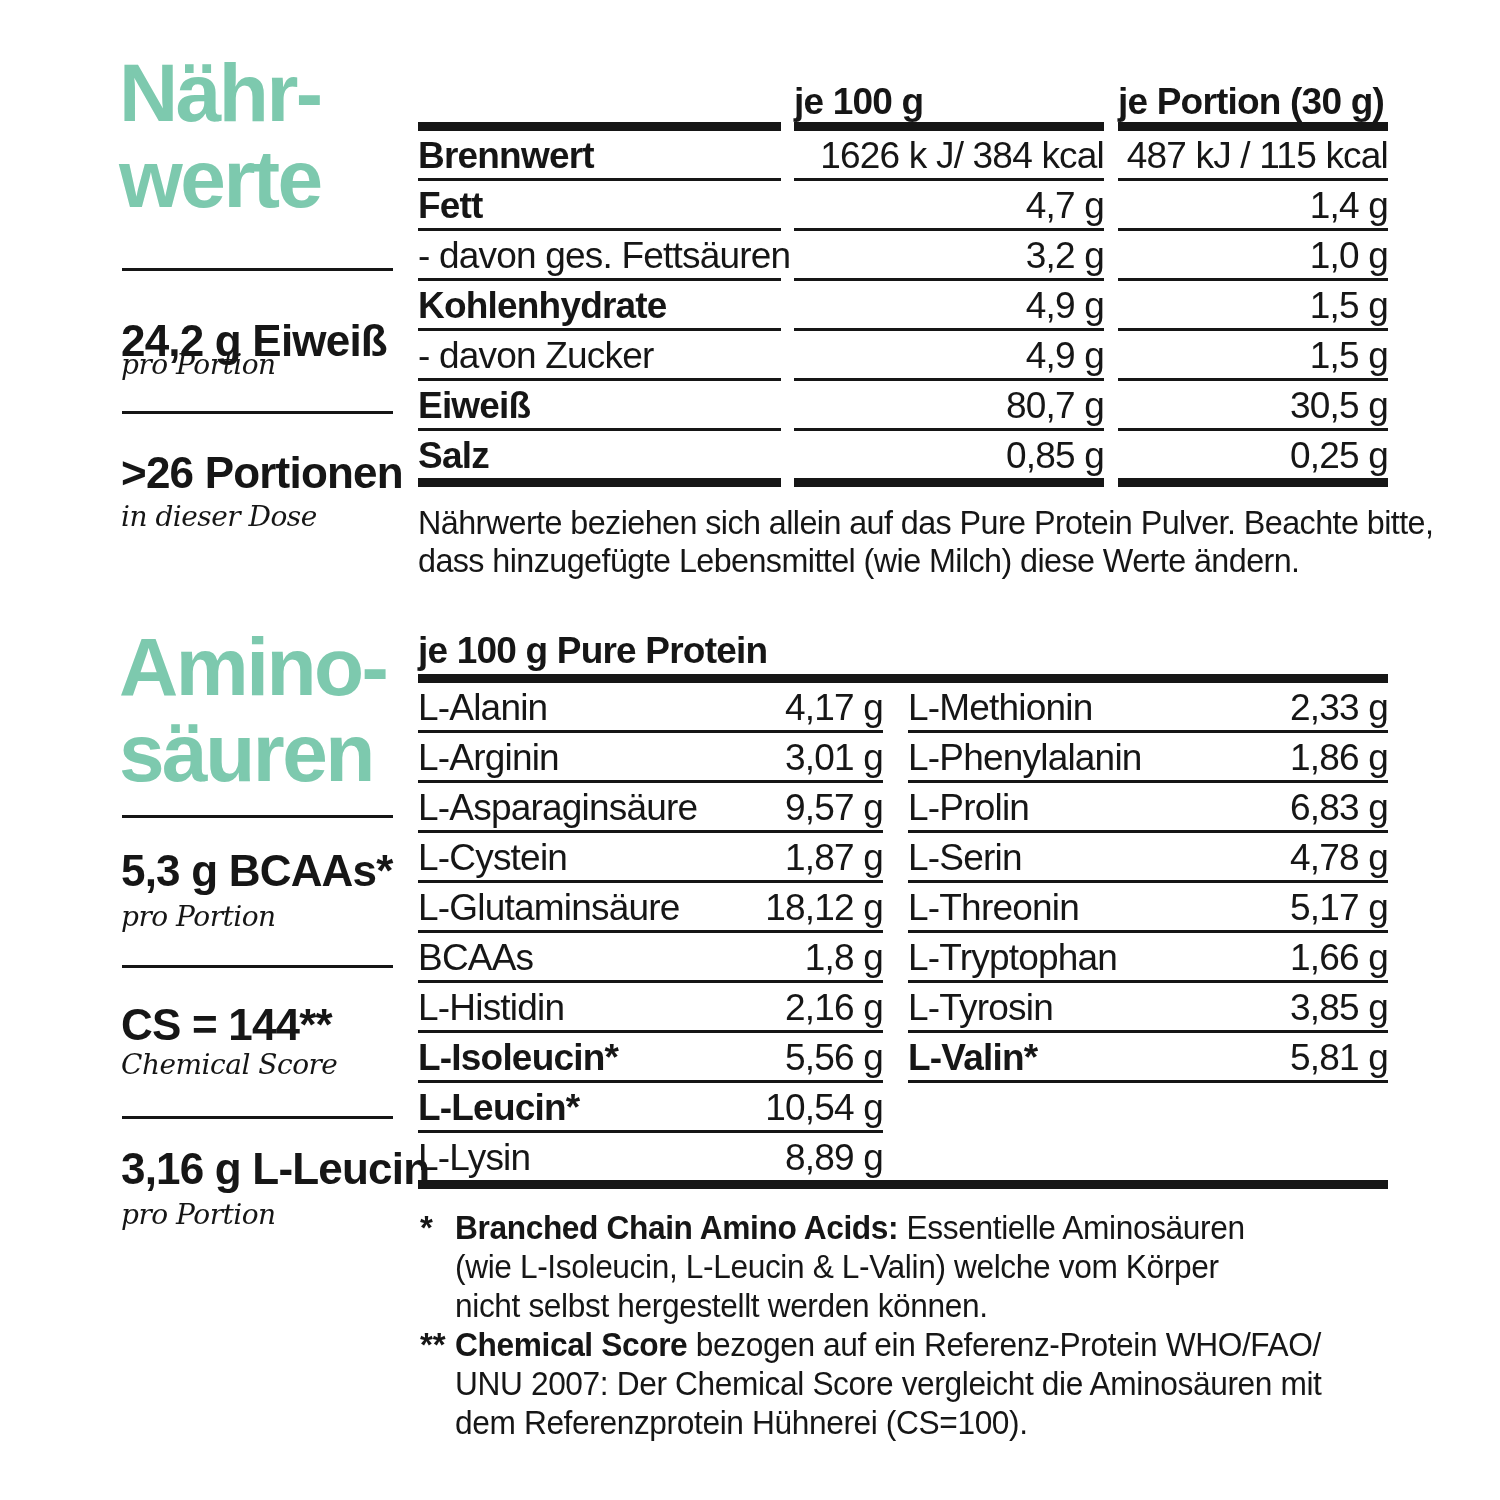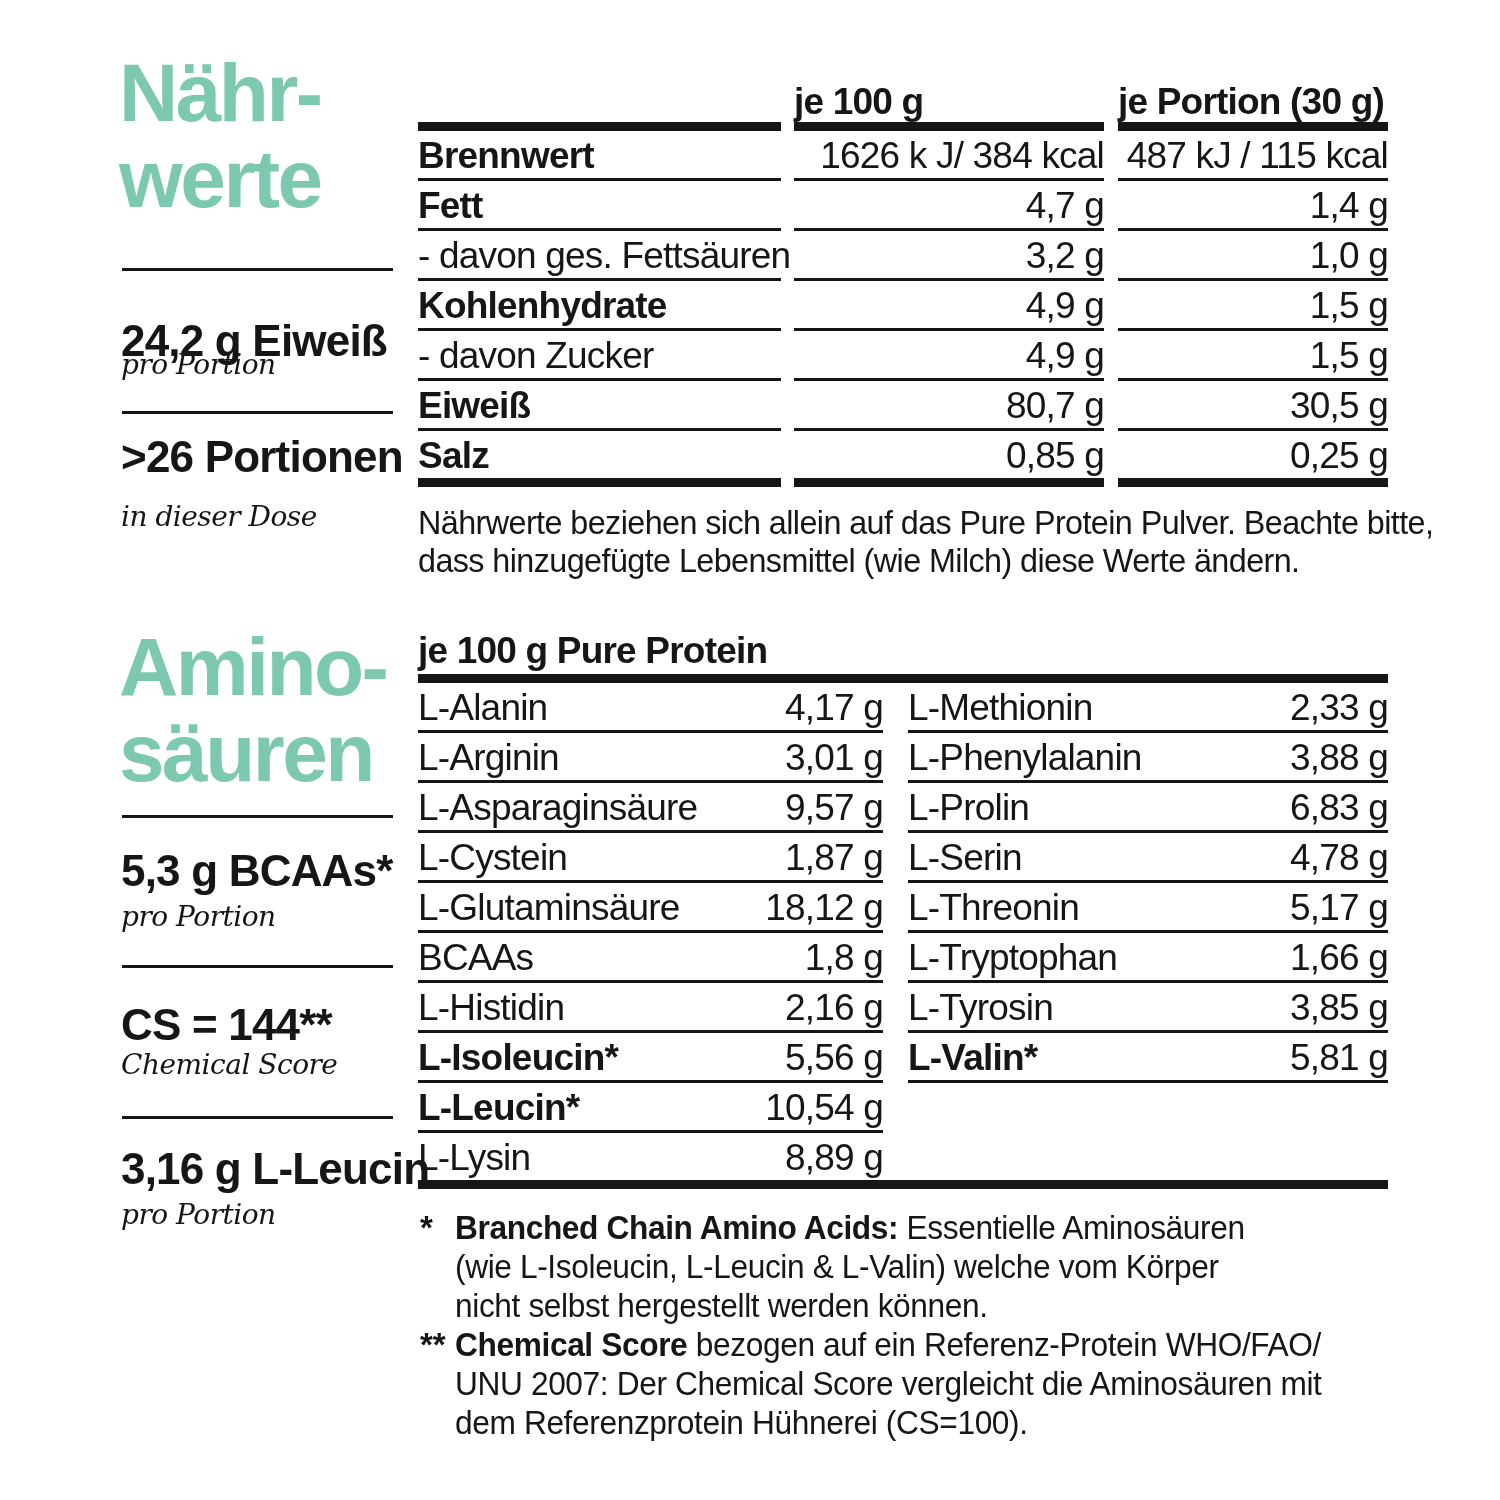--- a/index.html
+++ b/index.html
@@ -20,21 +20,21 @@
   .side-rule.r1{top:268px;}
   .side-rule.r2{top:411px;}
   .side-rule.r3{top:815px;}
   .side-rule.r4{top:965px;}
   .side-rule.r5{top:1116px;}
   .side-value{
     position:absolute;left:121px;font-size:44px;line-height:46px;font-weight:700;
     letter-spacing:-0.8px;white-space:nowrap;
   }
   .side-value.v1{top:318px;}
-  .side-value.v2{top:434px;text-align:right;}
+  .side-value.v2{top:450px;text-align:right;}
   .side-value.v3{top:848px;}
   .side-value.v4{top:1002px;}
   .side-value.v5{top:1146px;}
   .side-caption{
     position:absolute;left:121px;font-family:"DejaVu Serif","Liberation Serif",serif;
     font-style:italic;font-size:28px;line-height:42px;white-space:nowrap;letter-spacing:-0.5px;
   }
   .side-caption.c1{top:344px;}
   .side-caption.c2{top:496px;}
   .side-caption.c3{top:896px;}
@@ -201,21 +201,21 @@
         <div class="avalue">8,89 g</div>
       </div>
     </div>
   <div class="acol right">
       <div class="arow">
         <div class="alabel">L-Methionin</div>
         <div class="avalue">2,33 g</div>
       </div>
       <div class="arow">
         <div class="alabel">L-Phenylalanin</div>
-        <div class="avalue">3,88 g</div>
+        <div class="avalue">1,86 g</div>
       </div>
       <div class="arow">
         <div class="alabel">L-Prolin</div>
         <div class="avalue">6,83 g</div>
       </div>
       <div class="arow">
         <div class="alabel">L-Serin</div>
         <div class="avalue">4,78 g</div>
       </div>
       <div class="arow">

